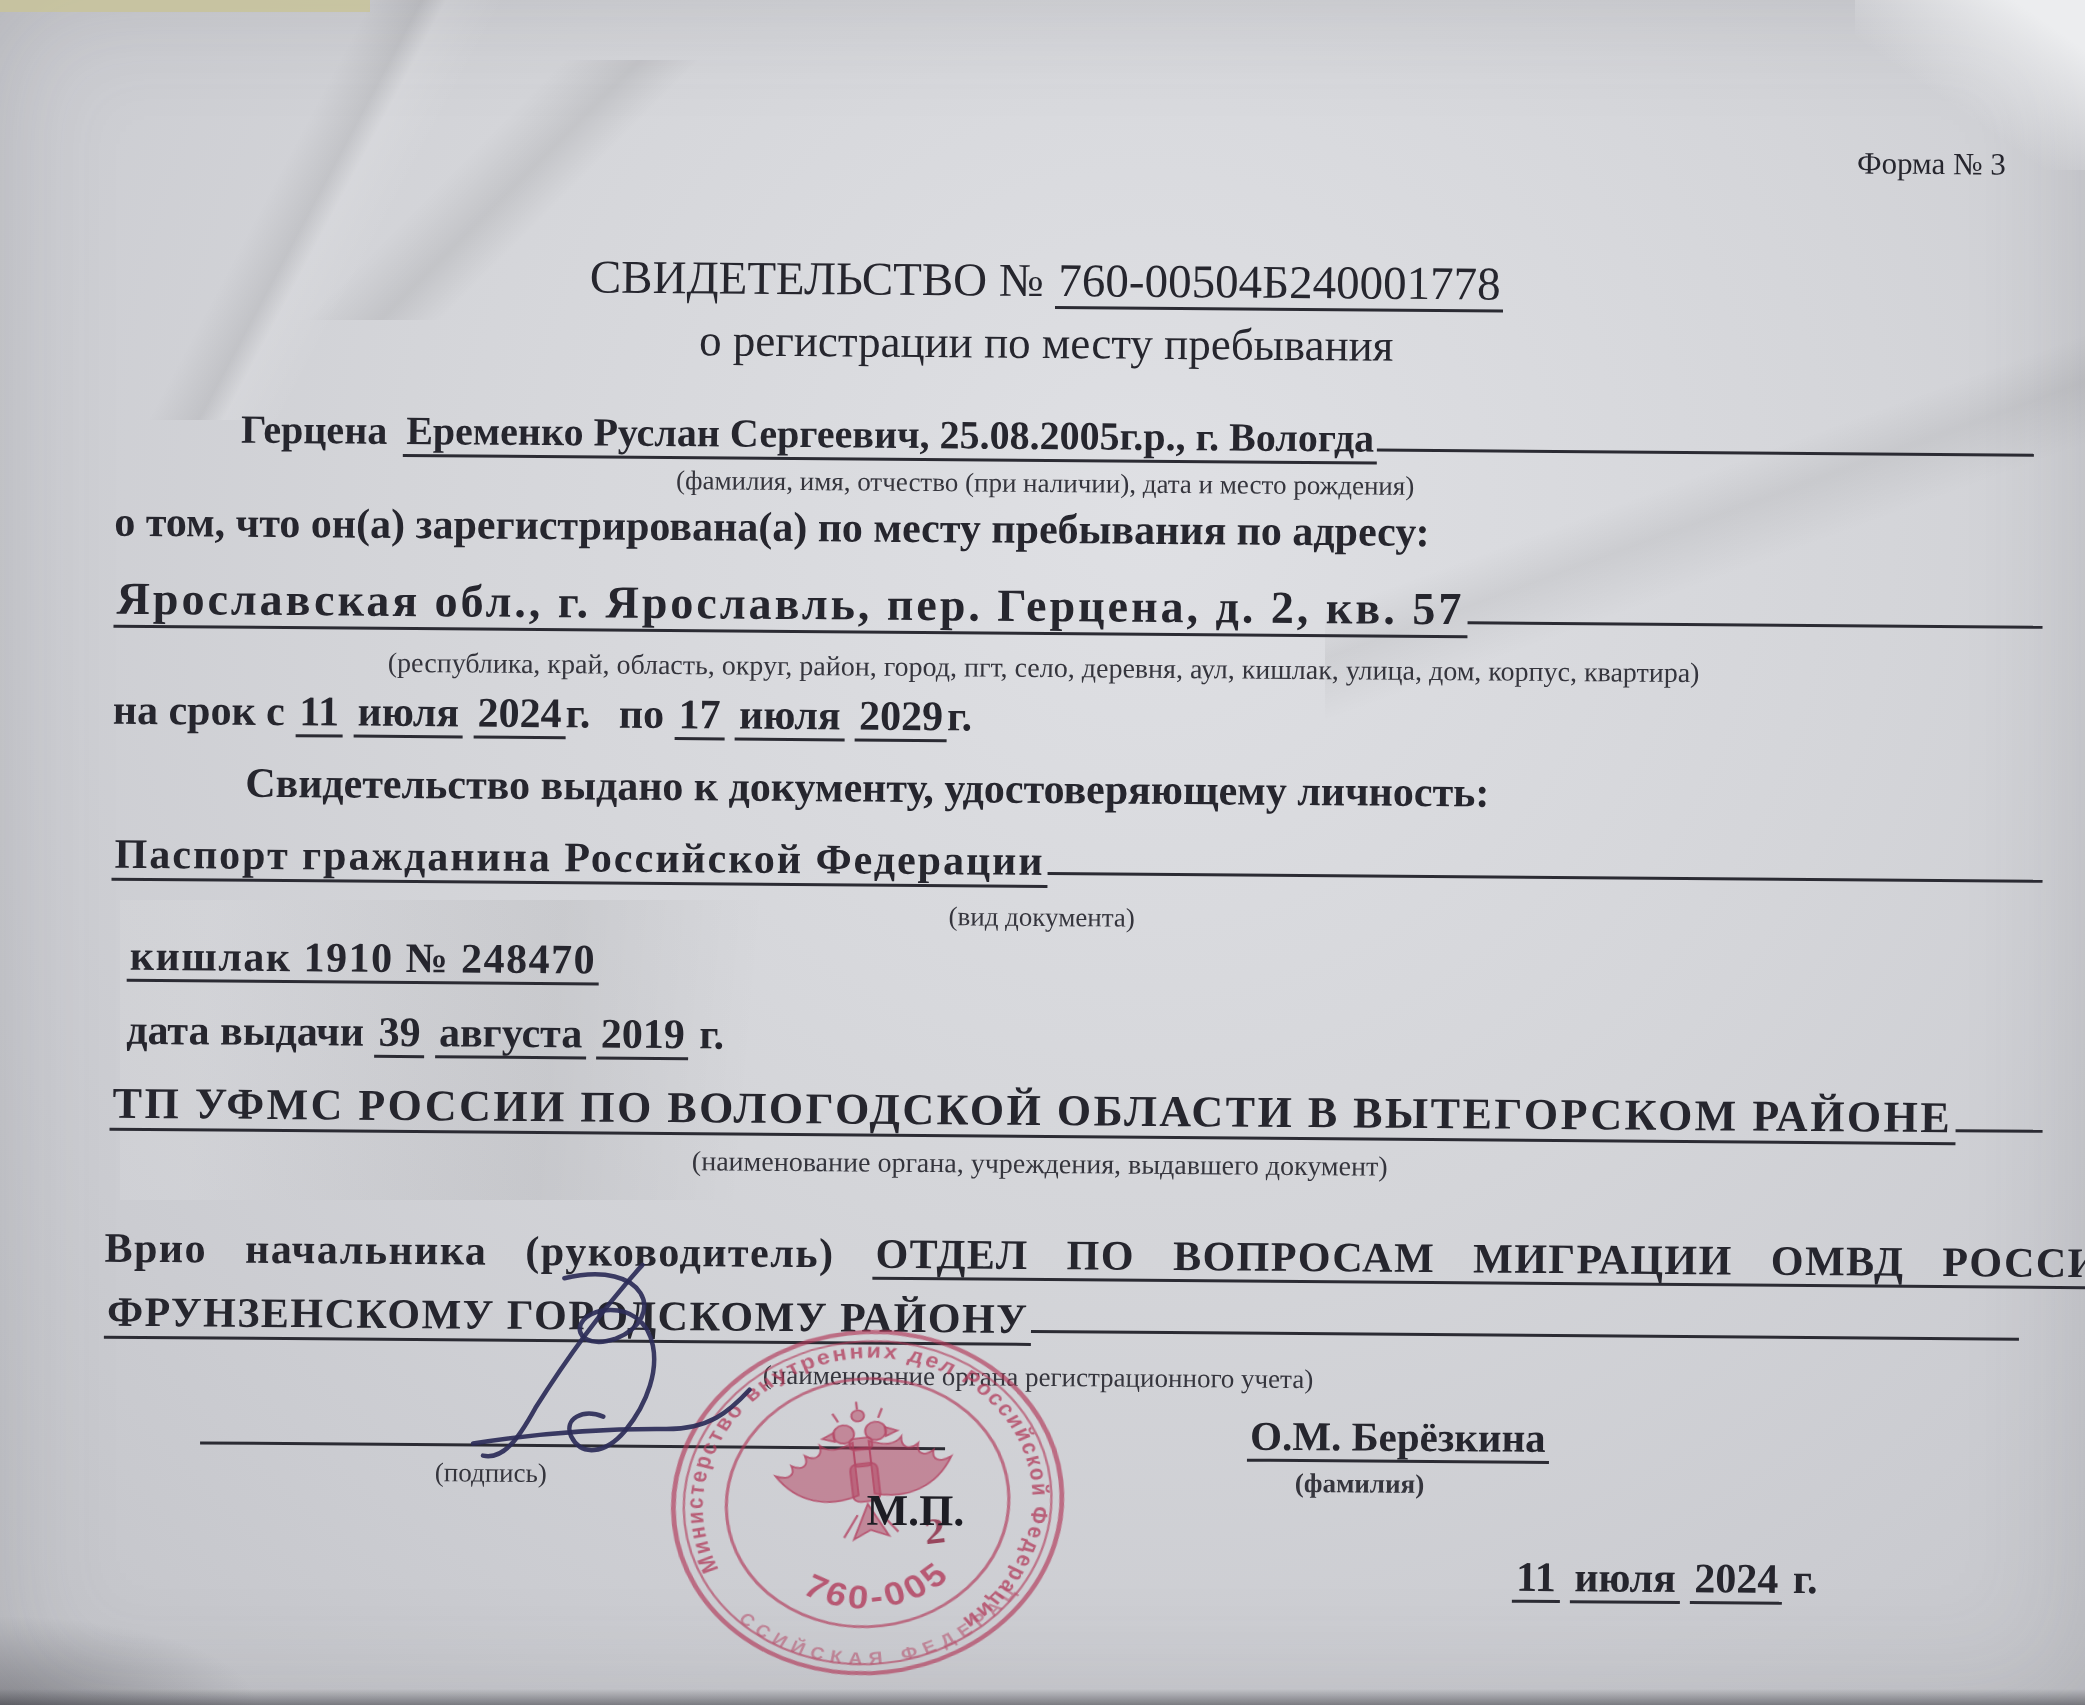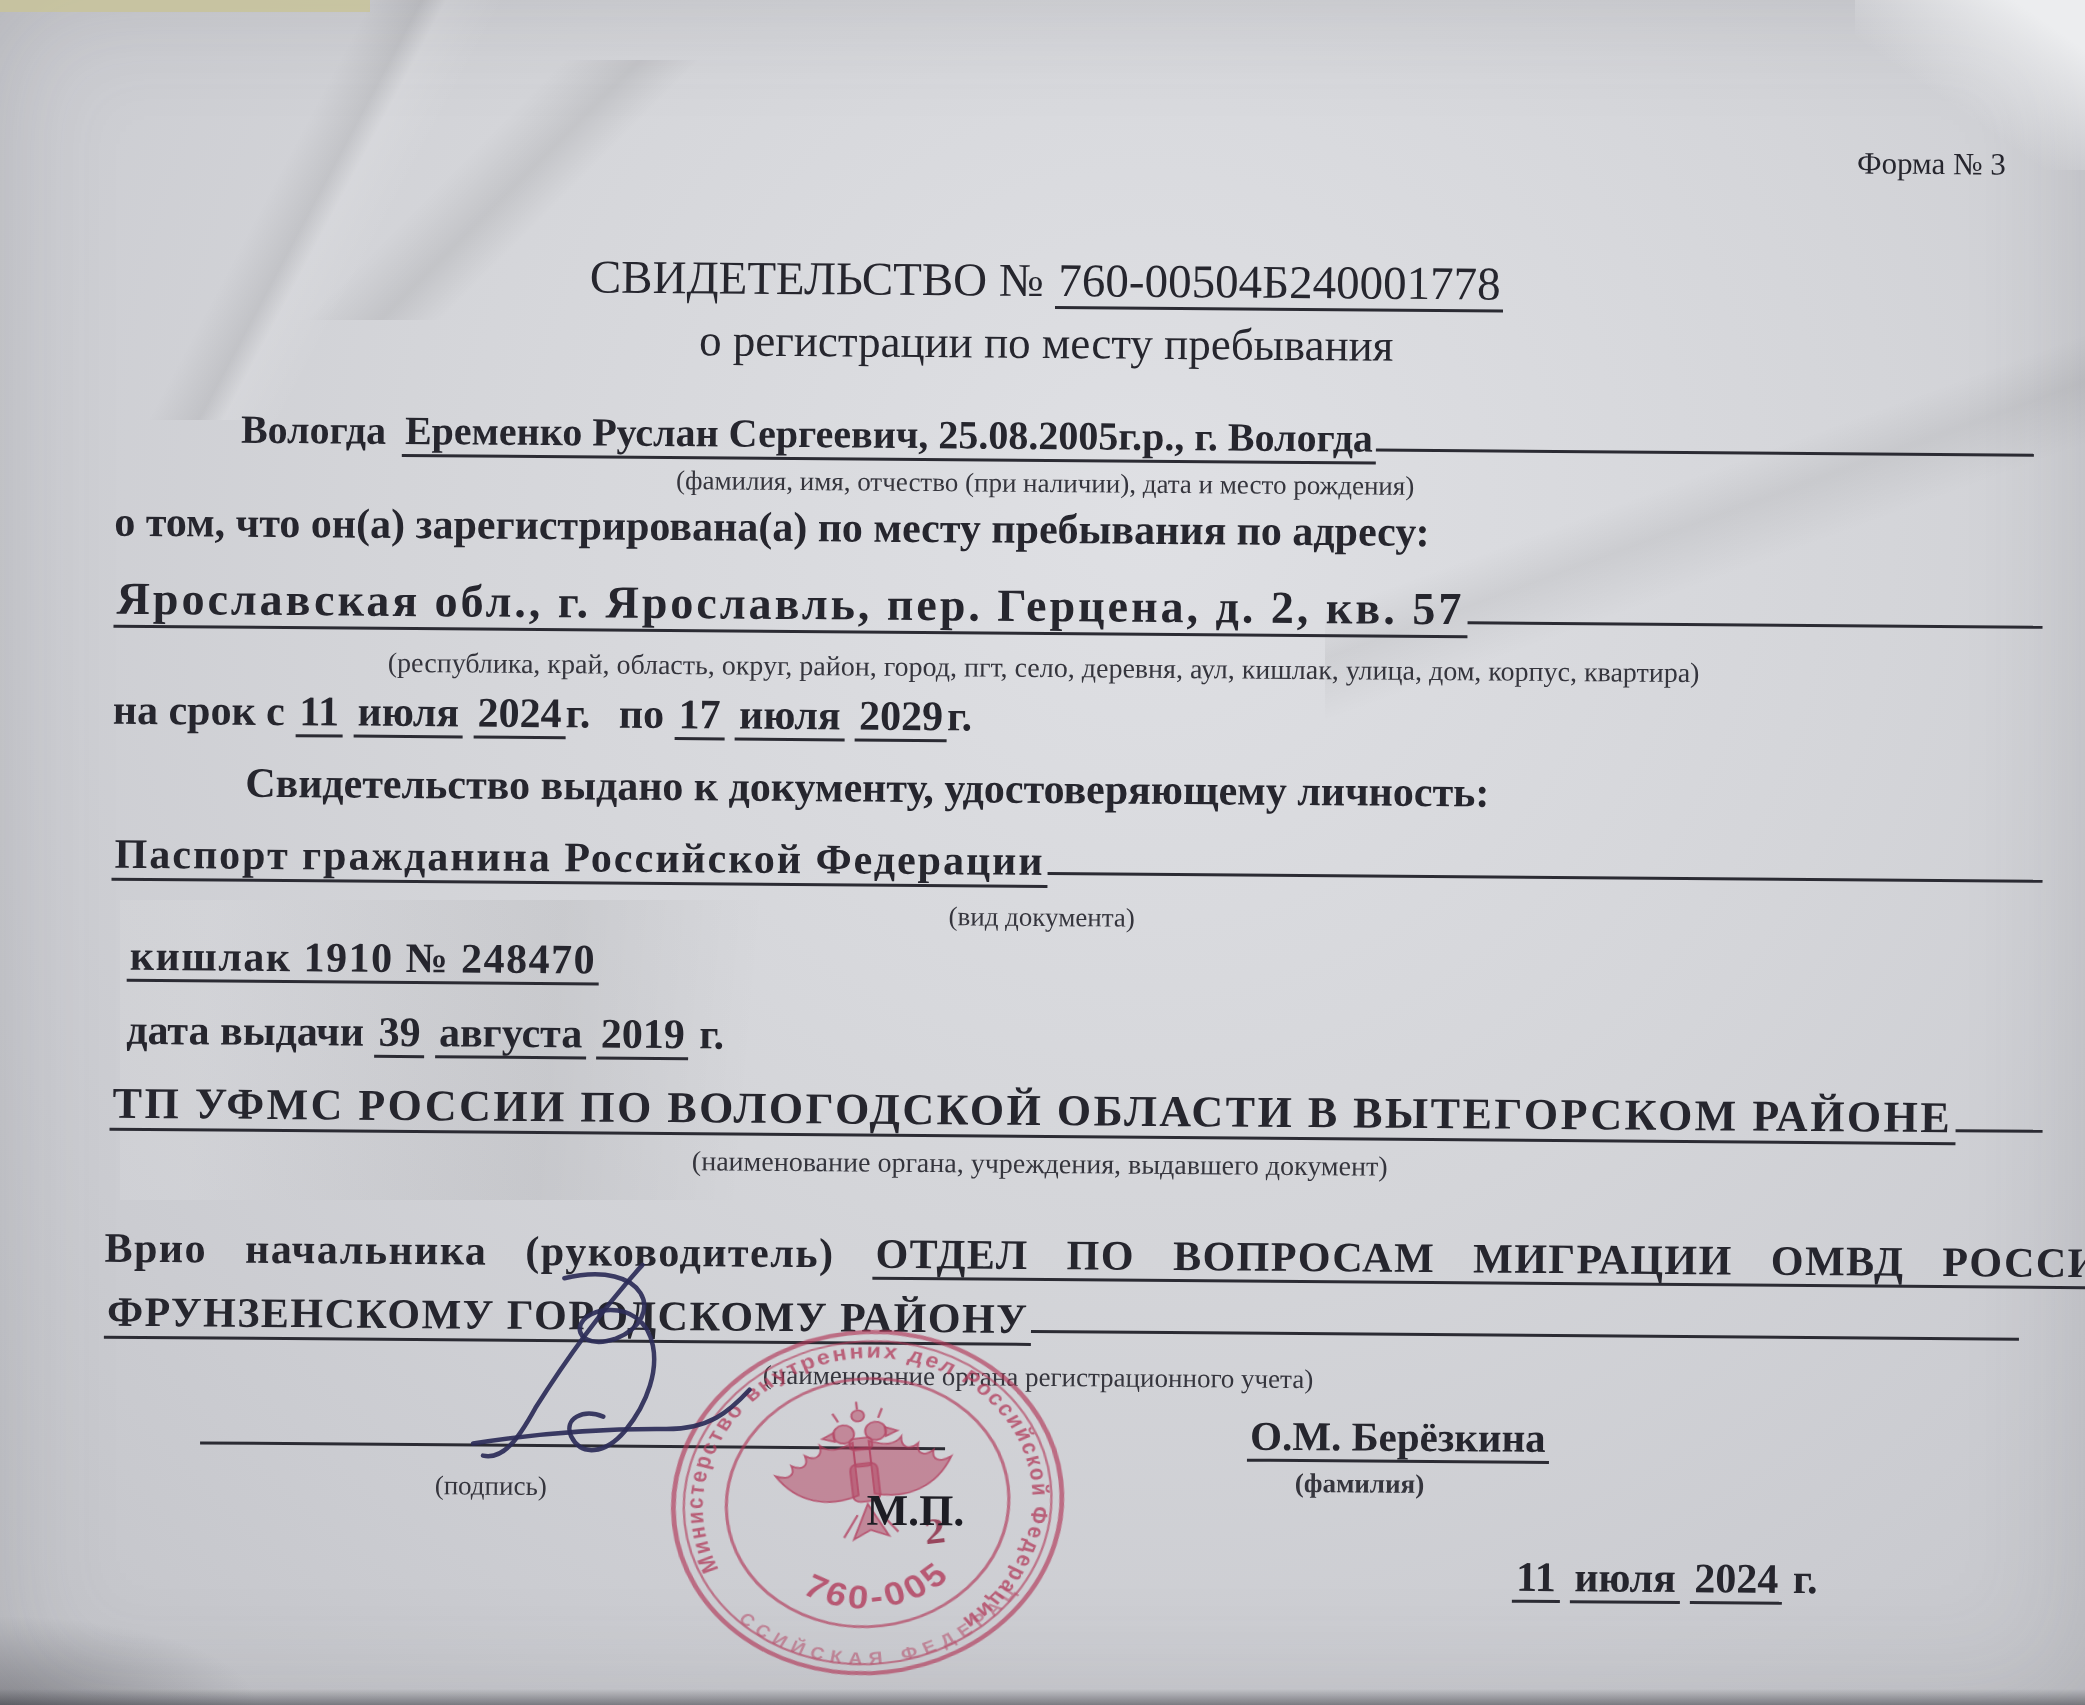--- a/index.html
+++ b/index.html
@@ -74,21 +74,21 @@
 
     <div class="line" style="top:140px;left:1852px;font-size:31px;font-weight:400;">Форма № 3</div>
 
     <div class="line center" style="top:254px;font-size:47px;font-weight:400;">
       <span>СВИДЕТЕЛЬСТВО №</span>
       <span class="u" style="border-bottom-width:3px;">760-00504Б240001778</span>
     </div>
     <div class="line center" style="top:318px;font-size:45px;font-weight:400;">о регистрации по месту пребывания</div>
 
     <div class="line flexline" style="top:414px;left:238px;right:54px;font-size:40px;">
-      <span class="lbl">Вологда</span>
+      <span class="lbl">Герцена</span>
       <span class="u">Еременко Руслан Сергеевич, 25.08.2005г.р., г. Вологда</span>
       <span class="fill"></span>
     </div>
     <div class="cap" style="top:468px;left:300px;right:300px;">(фамилия, имя, отчество (при наличии), дата и место рождения)</div>
 
     <div class="line" style="top:506px;left:112px;">о том, что он(а) зарегистрирована(а) по месту пребывания по адресу:</div>
 
     <div class="line flexline" style="top:580px;left:112px;right:44px;font-size:46px;letter-spacing:3px;">
       <span class="u">Ярославская обл., г. Ярославль, пер. Герцена, д. 2, кв. 57</span>
       <span class="fill"></span>
@@ -139,21 +139,21 @@
       <span>Врио начальника (руководитель)</span>
       <span class="u">ОТДЕЛ ПО ВОПРОСАМ МИГРАЦИИ ОМВД РОССИИ ПО</span>
     </div>
     <div class="line flexline" style="top:1296px;left:108px;right:62px;letter-spacing:1.5px;">
       <span class="u">ФРУНЗЕНСКОМУ ГОРОДСКОМУ РАЙОНУ</span>
       <span class="fill"></span>
     </div>
     <div class="cap center" style="top:1362px;">(наименование органа регистрационного учета)</div>
 
     <div class="rule" style="top:1448px;left:205px;width:745px;"></div>
-    <div class="cap" style="top:1462px;left:440px;margin-top:13px;">(подпись)</div>
+    <div class="cap" style="top:1462px;left:440px;">(подпись)</div>
 
     <div class="mp">М.П.</div>
 
     <div class="line" style="top:1412px;left:1252px;font-size:41px;font-weight:600;">
       <span class="u">О.М. Берёзкина</span>
     </div>
     <div class="cap" style="top:1466px;left:1300px;font-weight:bold;">(фамилия)</div>
 
     <div class="line" style="top:1550px;left:1518px;">
       <span class="u2">11</span>

